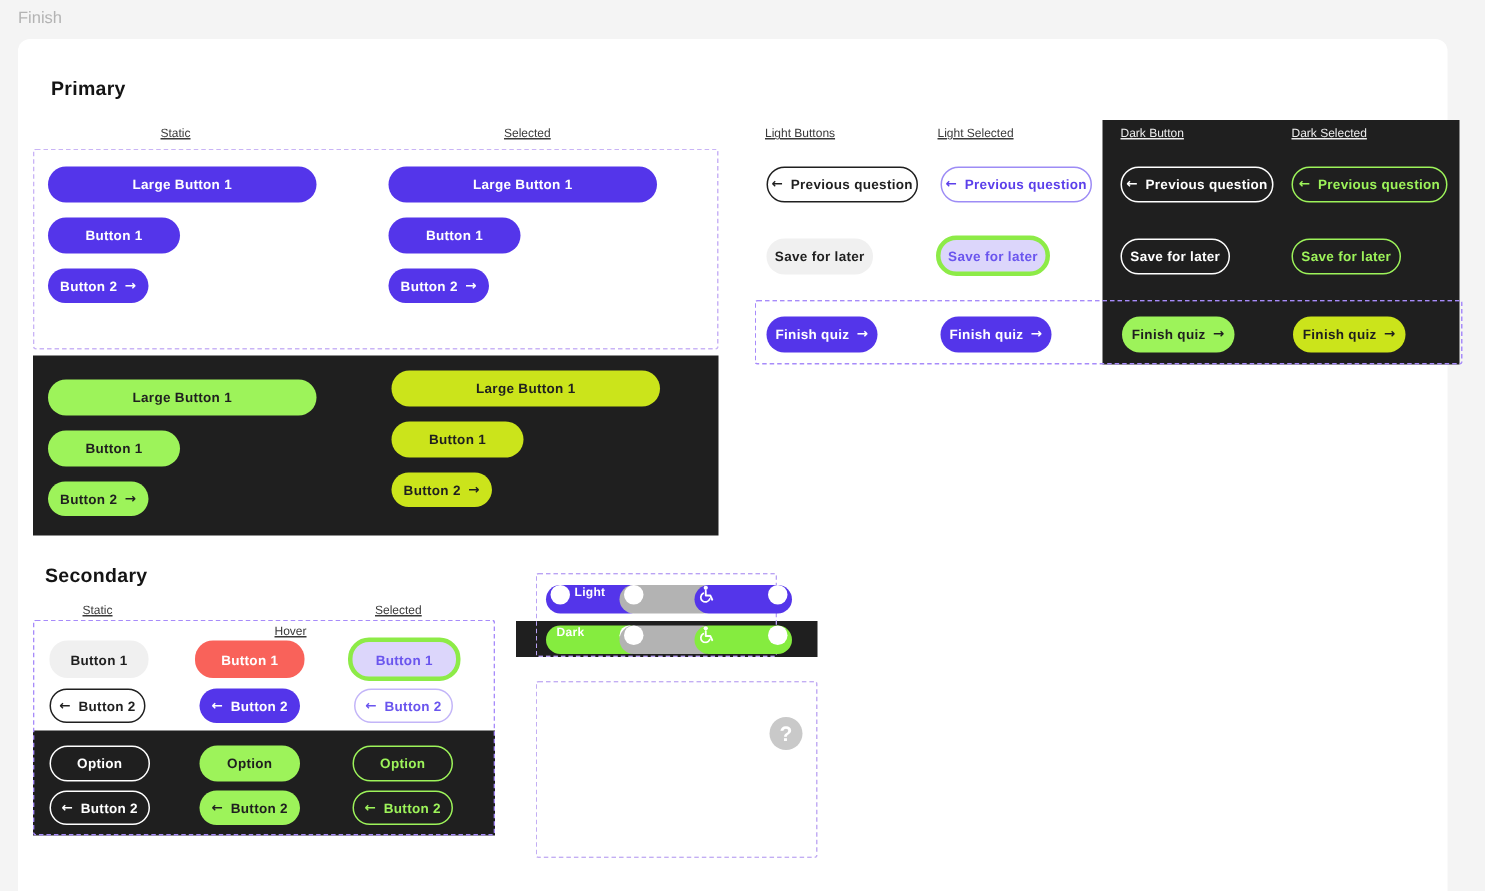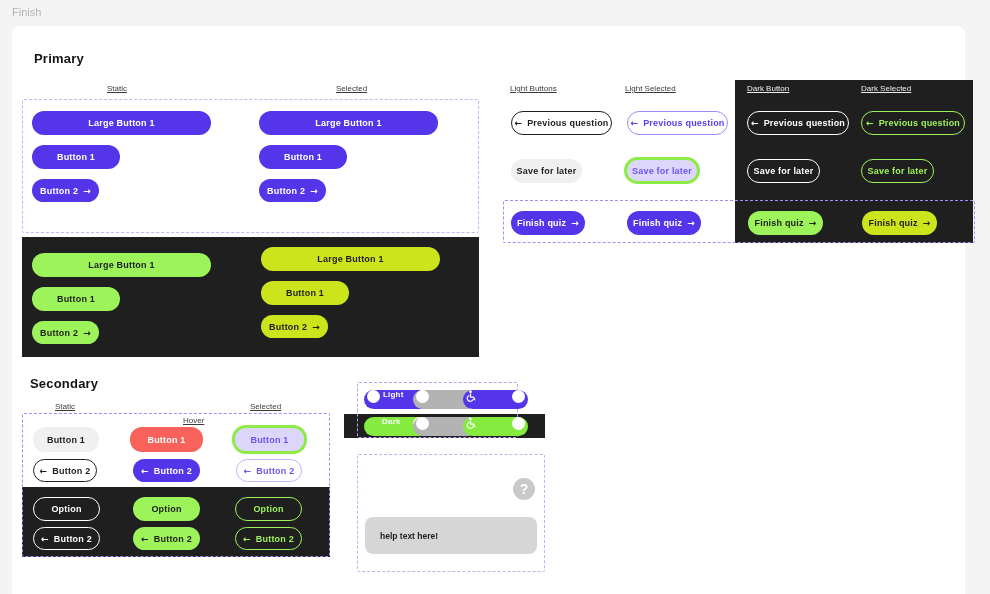--- a/index.html
+++ b/index.html
@@ -227,21 +227,21 @@
     <svg class="wc" width="10" height="12" viewBox="0 0 12 14">
       <circle cx="5.4" cy="2" r="1.7" fill="#fff"></circle>
       <path d="M5.4 4.4 L5.4 8.2 L9 8.2 L10.6 11.6" stroke="#fff" stroke-width="1.5" fill="none" stroke-linecap="round" stroke-linejoin="round"></path>
       <path d="M3.4 6.4 A3.7 3.7 0 1 0 8.6 11" stroke="#fff" stroke-width="1.4" fill="none" stroke-linecap="round"></path>
     </svg>
     <span class="spacer"></span>
     <span class="knob"></span>
   </div>
 
   <div class="pill p-green" style="left:364px;top:417px;">
-    <span class="pill-label" style="margin-left:15px;">Dark</span>
+    <span class="pill-label" style="margin-left:4px;">Dark</span>
     <span class="spacer"></span>
     <span class="knob"></span>
   </div>
   <div class="pill p-gray" style="left:413px;top:417px;">
     <span class="knob"></span>
     <span class="spacer"></span>
     <svg class="wc" width="10" height="12" viewBox="0 0 12 14">
       <circle cx="5.4" cy="2" r="1.7" fill="#fff"></circle>
       <path d="M5.4 4.4 L5.4 8.2 L9 8.2 L10.6 11.6" stroke="#fff" stroke-width="1.5" fill="none" stroke-linecap="round" stroke-linejoin="round"></path>
       <path d="M3.4 6.4 A3.7 3.7 0 1 0 8.6 11" stroke="#fff" stroke-width="1.4" fill="none" stroke-linecap="round"></path>
@@ -252,14 +252,13 @@
       <circle cx="5.4" cy="2" r="1.7" fill="#fff"></circle>
       <path d="M5.4 4.4 L5.4 8.2 L9 8.2 L10.6 11.6" stroke="#fff" stroke-width="1.5" fill="none" stroke-linecap="round" stroke-linejoin="round"></path>
       <path d="M3.4 6.4 A3.7 3.7 0 1 0 8.6 11" stroke="#fff" stroke-width="1.4" fill="none" stroke-linecap="round"></path>
     </svg>
     <span class="spacer"></span>
     <span class="knob"></span>
   </div>
 
   <div class="dash" style="left:357px;top:454px;width:188px;height:118px;border-color:#C3AEF3;"></div>
   <div class="help-q">?</div>
-  <div class="help-bubble">help text here!</div>
 </div>
 
 </body></html>

